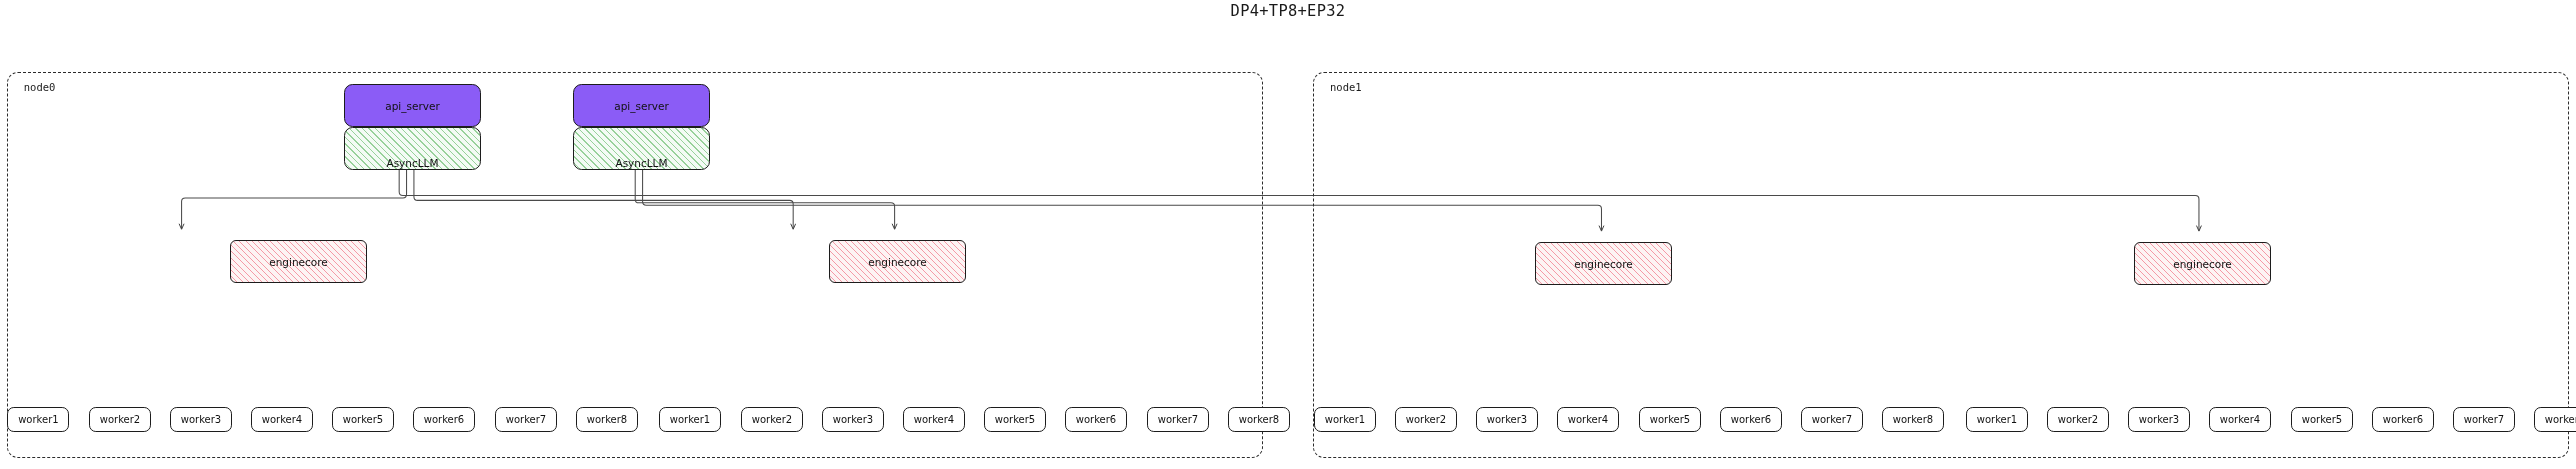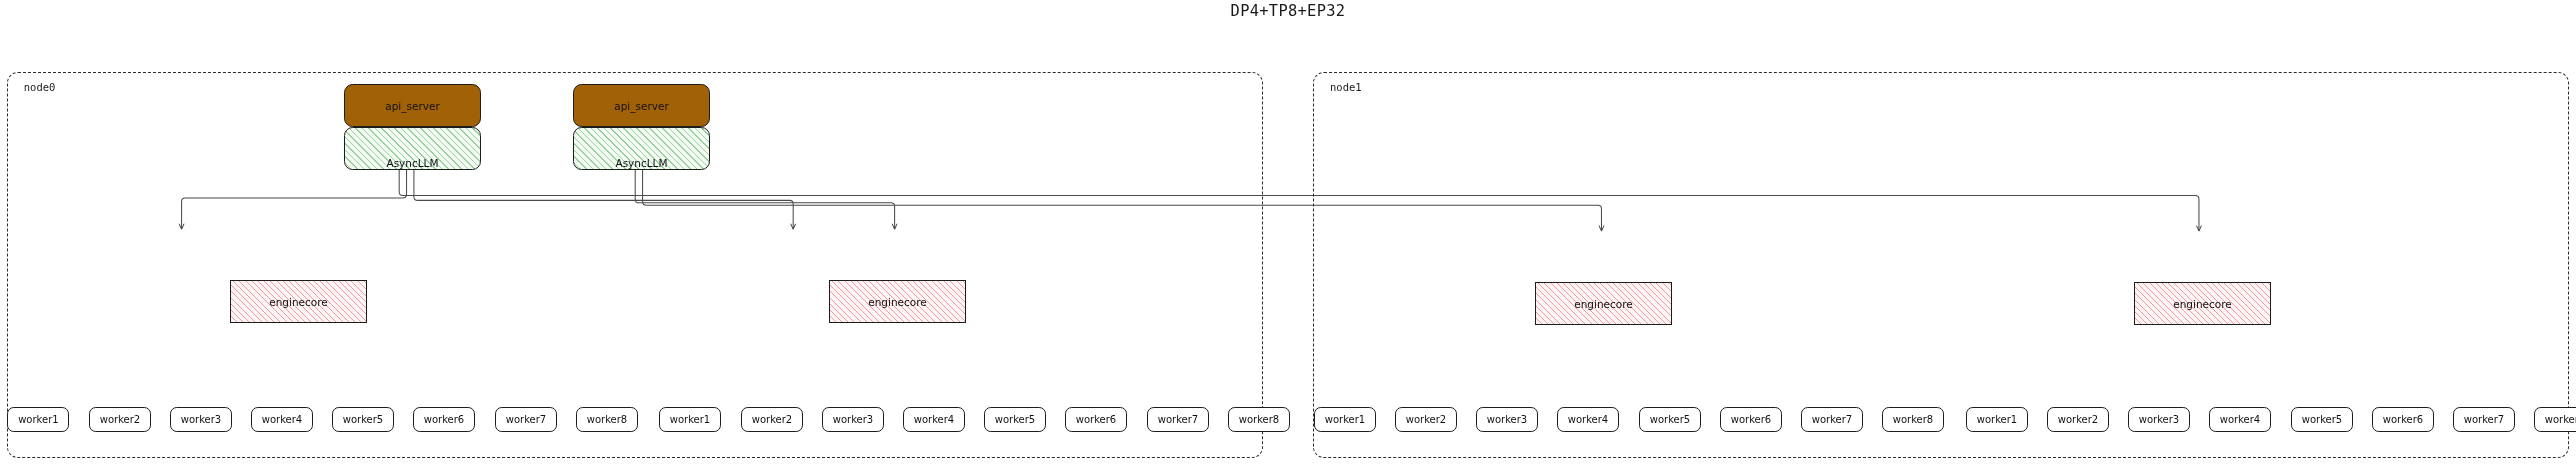--- a/index.html
+++ b/index.html
@@ -72,45 +72,44 @@
     font-size: 10.5px;
     color: #111111;
     background: #ffffff;
     white-space: nowrap;
     overflow: hidden;
   }
   .nbox .lbl { position: relative; z-index: 2; }
 
   .api-box {
     border-radius: 8.6px;
-    background: #a16207;
+    background: #8b5cf6;
   }
 
   .async-box {
     border-radius: 8.6px;
     background-color: #f4fbf5;
     background-image: repeating-linear-gradient(
         45deg,
         rgba(76,175,80,0.0) 0px,
         rgba(76,175,80,0.0) 3.7px,
         rgba(76,175,80,0.55) 3.7px,
         rgba(76,175,80,0.55) 4.6px);
     align-items: flex-end;
   }
 
   .engine-box {
-    border-radius: 0;
+    border-radius: 6px;
     background-color: #fdf4f4;
     background-image: repeating-linear-gradient(
         45deg,
         rgba(233,30,60,0.0) 0px,
         rgba(233,30,60,0.0) 3.7px,
         rgba(233,30,60,0.42) 3.7px,
         rgba(233,30,60,0.42) 4.4px);
-    margin-top: 40px;
   }
 
   .worker-box {
     border-radius: 6.8px;
     border-width: 1.2px;
     background: #ffffff;
     font-size: 10px;
   }
 </style>
 </head>

